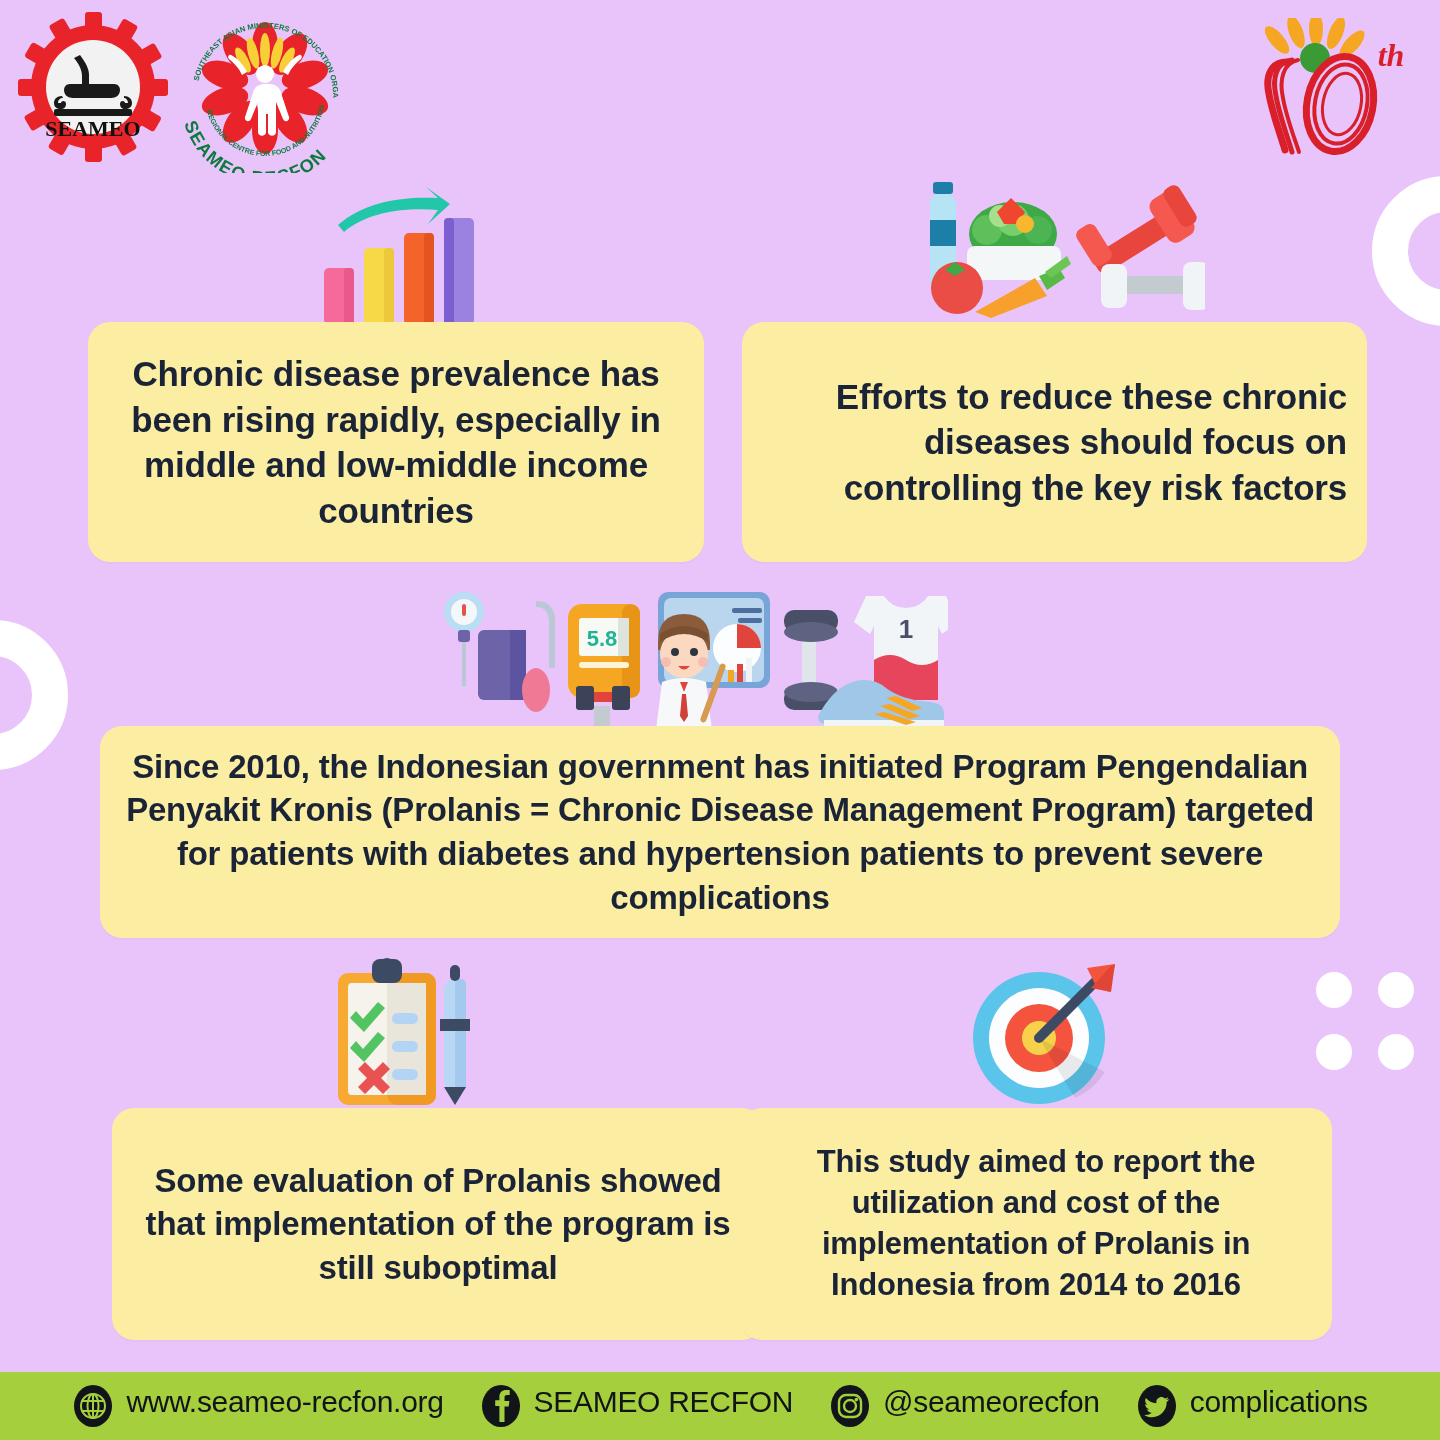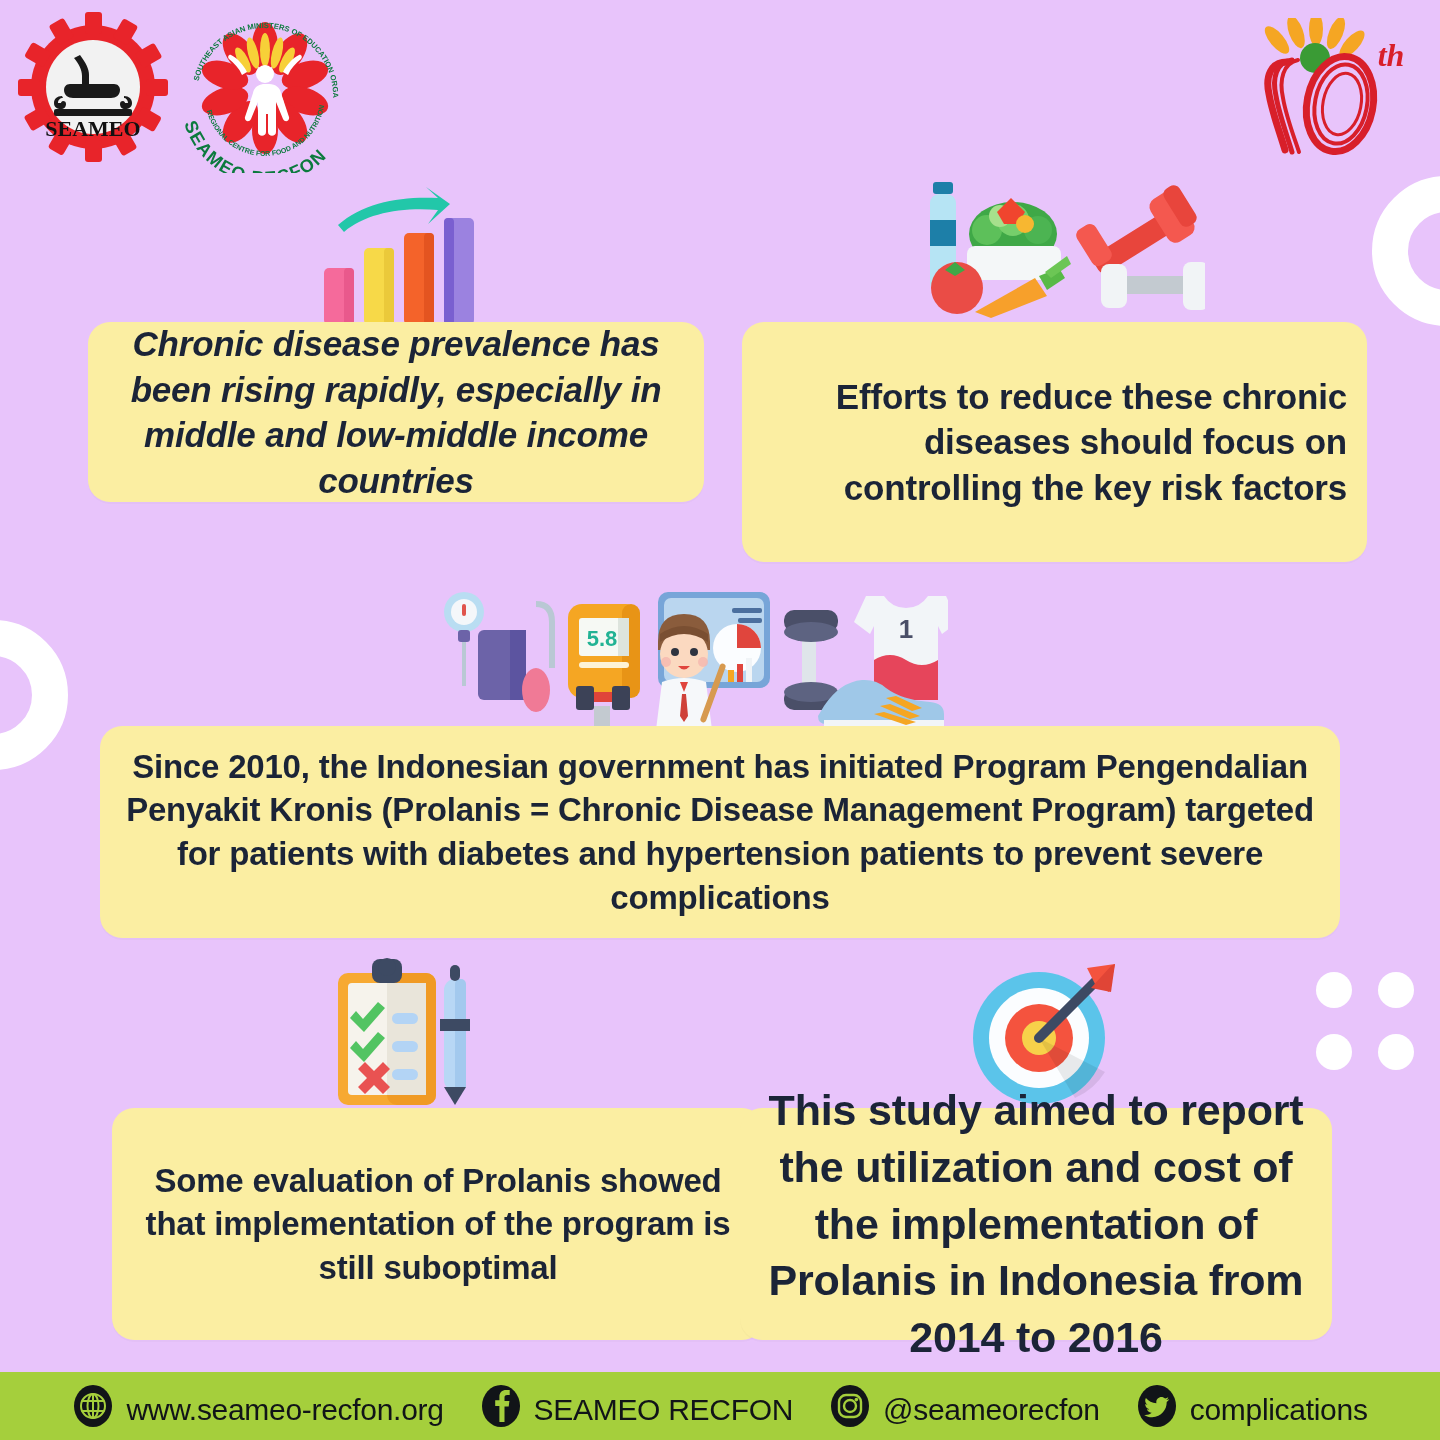--- a/index.html
+++ b/index.html
@@ -41,41 +41,41 @@
     background:#fbeea2;
     border-radius:22px;
     display:flex; align-items:center; justify-content:center;
     text-align:center;
     color:#1b2437;
     font-weight:bold;
     letter-spacing:-0.2px;
     padding:14px 20px;
     box-shadow:0 2px 0 rgba(0,0,0,0.02);
   }
-  #card-prevalence { left:88px;  top:322px;  width:616px; height:180px; font-size:35px; line-height:1.30;font-style:italic; }
+  #card-prevalence { left:88px;  top:322px;  width:616px; height:240px; font-size:35px; line-height:1.30; }
   #card-efforts    { left:742px; top:322px;  width:625px; height:240px; font-size:35px; line-height:1.30;text-align:right; }
   #card-prolanis   { left:100px; top:726px;  width:1240px;height:212px; font-size:33px; line-height:1.32; padding:6px 26px; }
   #card-evaluation { left:112px; top:1108px; width:652px; height:232px; font-size:33px; line-height:1.32; }
-  #card-aim        { left:740px; top:1108px; width:592px; height:232px; font-size:43px; line-height:1.32; }
+  #card-aim        { left:740px; top:1108px; width:592px; height:232px; font-size:31px; line-height:1.32; }
 
   
   .icon-cluster { position:absolute; }
   #icon-chart     { left:316px;  top:180px;  width:170px; height:145px; }
   #icon-lifestyle { left:905px;  top:172px;  width:300px; height:150px; }
   #icon-medical   { left:432px;  top:582px;  width:516px; height:148px; }
   #icon-checklist { left:318px;  top:955px;  width:180px; height:158px; }
   #icon-target    { left:965px;  top:958px;  width:160px; height:155px; }
 
   
   .footer {
     position:absolute; left:0; bottom:0; width:1440px; height:68px;
     background:#a5cf3c;
     display:flex; align-items:center; justify-content:center; gap:36px;
   }
-  .footer-item { display:flex; align-items:flex-end; gap:12px; }
+  .footer-item { display:flex; align-items:flex-start; gap:12px; }
   .footer-item .f-label {
     font-size:30px; color:#111418; font-weight:normal; letter-spacing:-0.3px;
     white-space:nowrap;
   }
   .f-icon { width:42px; height:42px; flex:0 0 42px; }
 </style>
 </head>
 <body>
 
 <div class="ring" id="ring-right"></div>

